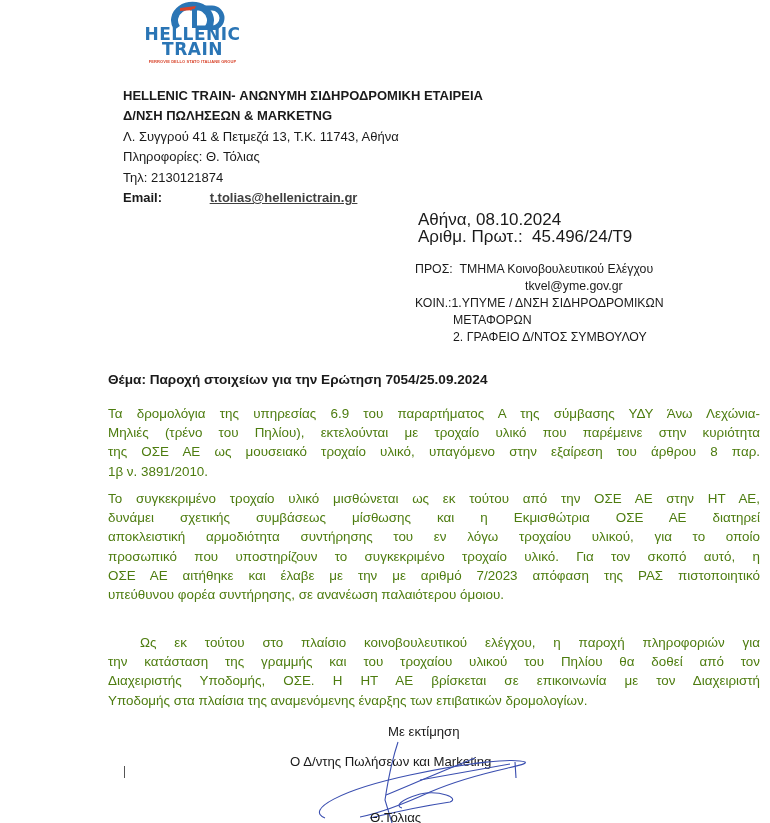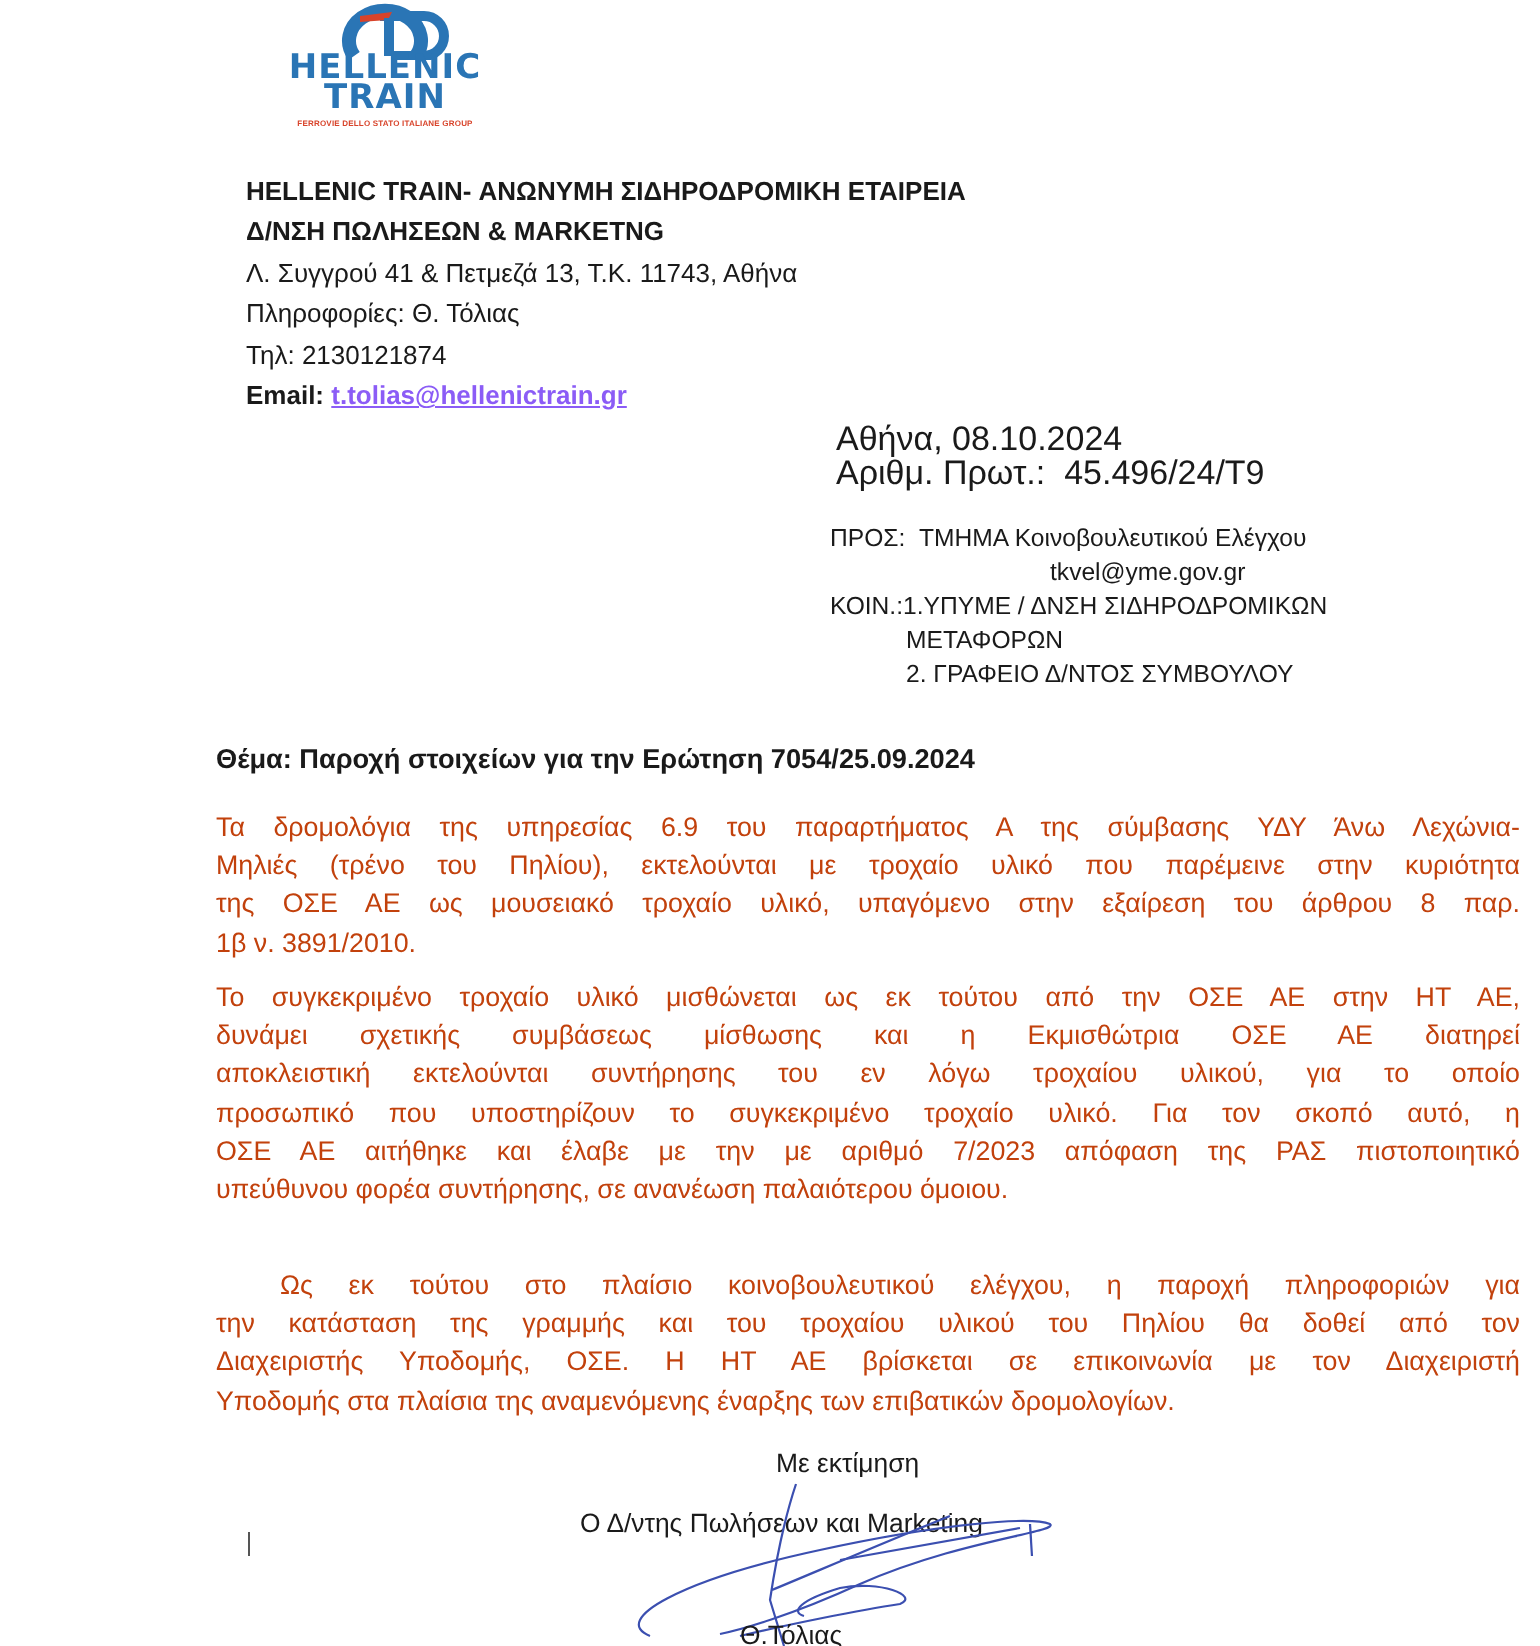--- a/index.html
+++ b/index.html
@@ -21,34 +21,34 @@
     .logo-tag {
       position: absolute; left: 0; top: 59px; width: 125px; text-align: center;
       font-size: 4px; line-height: 5px; color: #d8432a; font-weight: bold;
       letter-spacing: 0.1px;
     }
 
     
     .hdr { left: 123px; top: 86px; font-size: 13px; line-height: 20.4px; }
     .hdr div { white-space: nowrap; }
     .bold { font-weight: bold; }
-    .link { color: #8b5cf6; text-decoration: underline; }
+    .link { color: #404040; text-decoration: underline; margin-left: 44px; }
 
     
     .date { left: 418px; top: 211px; font-size: 17px; line-height: 17px; }
 
     
     .rcpt { left: 374px; top: 261px; font-size: 12.3px; line-height: 17px; white-space: nowrap; }
     .rcpt .r { position: relative; display: block; margin-left: 41px; }
 
     
     .subject { left: 108px; top: 372px; font-size: 13.6px; font-weight: bold; white-space: nowrap; }
 
     
-    .para { left: 108px; width: 652px; font-size: 13.4px; line-height: 19.2px; text-align: justify; color: #c2410c; }
+    .para { left: 108px; width: 652px; font-size: 13.4px; line-height: 19.2px; text-align: justify; color: #4d7c0f; }
     .para .ln { display: block; white-space: nowrap; text-align-last: justify; }
     .para .ln.last { text-align-last: left; }
     .p1 { top: 404px; }
     .p2 { top: 489px; }
     .p3 { top: 633px; }
     .p3 .indent { padding-left: 32px; }
 
     
     .closing { left: 388px; top: 724px; font-size: 13.2px; }
     .title-line { left: 290px; top: 754px; font-size: 13.2px; white-space: nowrap; }
@@ -105,21 +105,21 @@
 <div class="abs para p1">
   <span class="ln">Τα δρομολόγια της υπηρεσίας 6.9 του παραρτήματος Α της σύμβασης ΥΔΥ Άνω Λεχώνια-</span>
   <span class="ln">Μηλιές (τρένο του Πηλίου), εκτελούνται με τροχαίο υλικό που παρέμεινε στην κυριότητα</span>
   <span class="ln">της ΟΣΕ ΑΕ ως μουσειακό τροχαίο υλικό, υπαγόμενο στην εξαίρεση του άρθρου 8 παρ.</span>
   <span class="ln last">1β ν. 3891/2010.</span>
 </div>
 
 <div class="abs para p2">
   <span class="ln">Το συγκεκριμένο τροχαίο υλικό μισθώνεται ως εκ τούτου από την ΟΣΕ ΑΕ στην ΗΤ ΑΕ,</span>
   <span class="ln">δυνάμει σχετικής συμβάσεως μίσθωσης και η Εκμισθώτρια ΟΣΕ ΑΕ διατηρεί</span>
-  <span class="ln">αποκλειστική εκτελούνται συντήρησης του εν λόγω τροχαίου υλικού, για το οποίο</span>
+  <span class="ln">αποκλειστική αρμοδιότητα συντήρησης του εν λόγω τροχαίου υλικού, για το οποίο</span>
   <span class="ln">προσωπικό που υποστηρίζουν το συγκεκριμένο τροχαίο υλικό. Για τον σκοπό αυτό, η</span>
   <span class="ln">ΟΣΕ ΑΕ αιτήθηκε και έλαβε με την με αριθμό 7/2023 απόφαση της ΡΑΣ πιστοποιητικό</span>
   <span class="ln last">υπεύθυνου φορέα συντήρησης, σε ανανέωση παλαιότερου όμοιου.</span>
 </div>
 
 <div class="abs para p3">
   <span class="ln indent">Ως εκ τούτου στο πλαίσιο κοινοβουλευτικού ελέγχου, η παροχή πληροφοριών για</span>
   <span class="ln">την κατάσταση της γραμμής και του τροχαίου υλικού του Πηλίου θα δοθεί από τον</span>
   <span class="ln">Διαχειριστής Υποδομής, ΟΣΕ. Η ΗΤ ΑΕ βρίσκεται σε επικοινωνία με τον Διαχειριστή</span>
   <span class="ln last">Υποδομής στα πλαίσια της αναμενόμενης έναρξης των επιβατικών δρομολογίων.</span>

